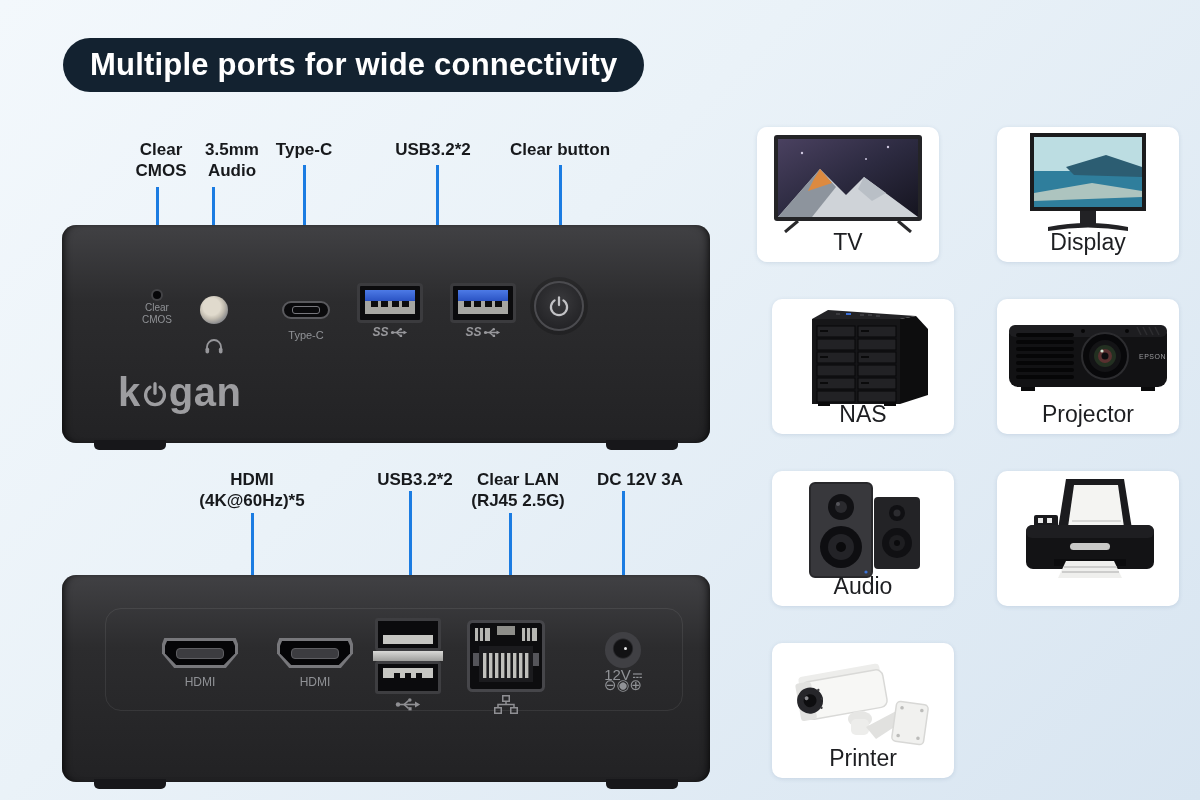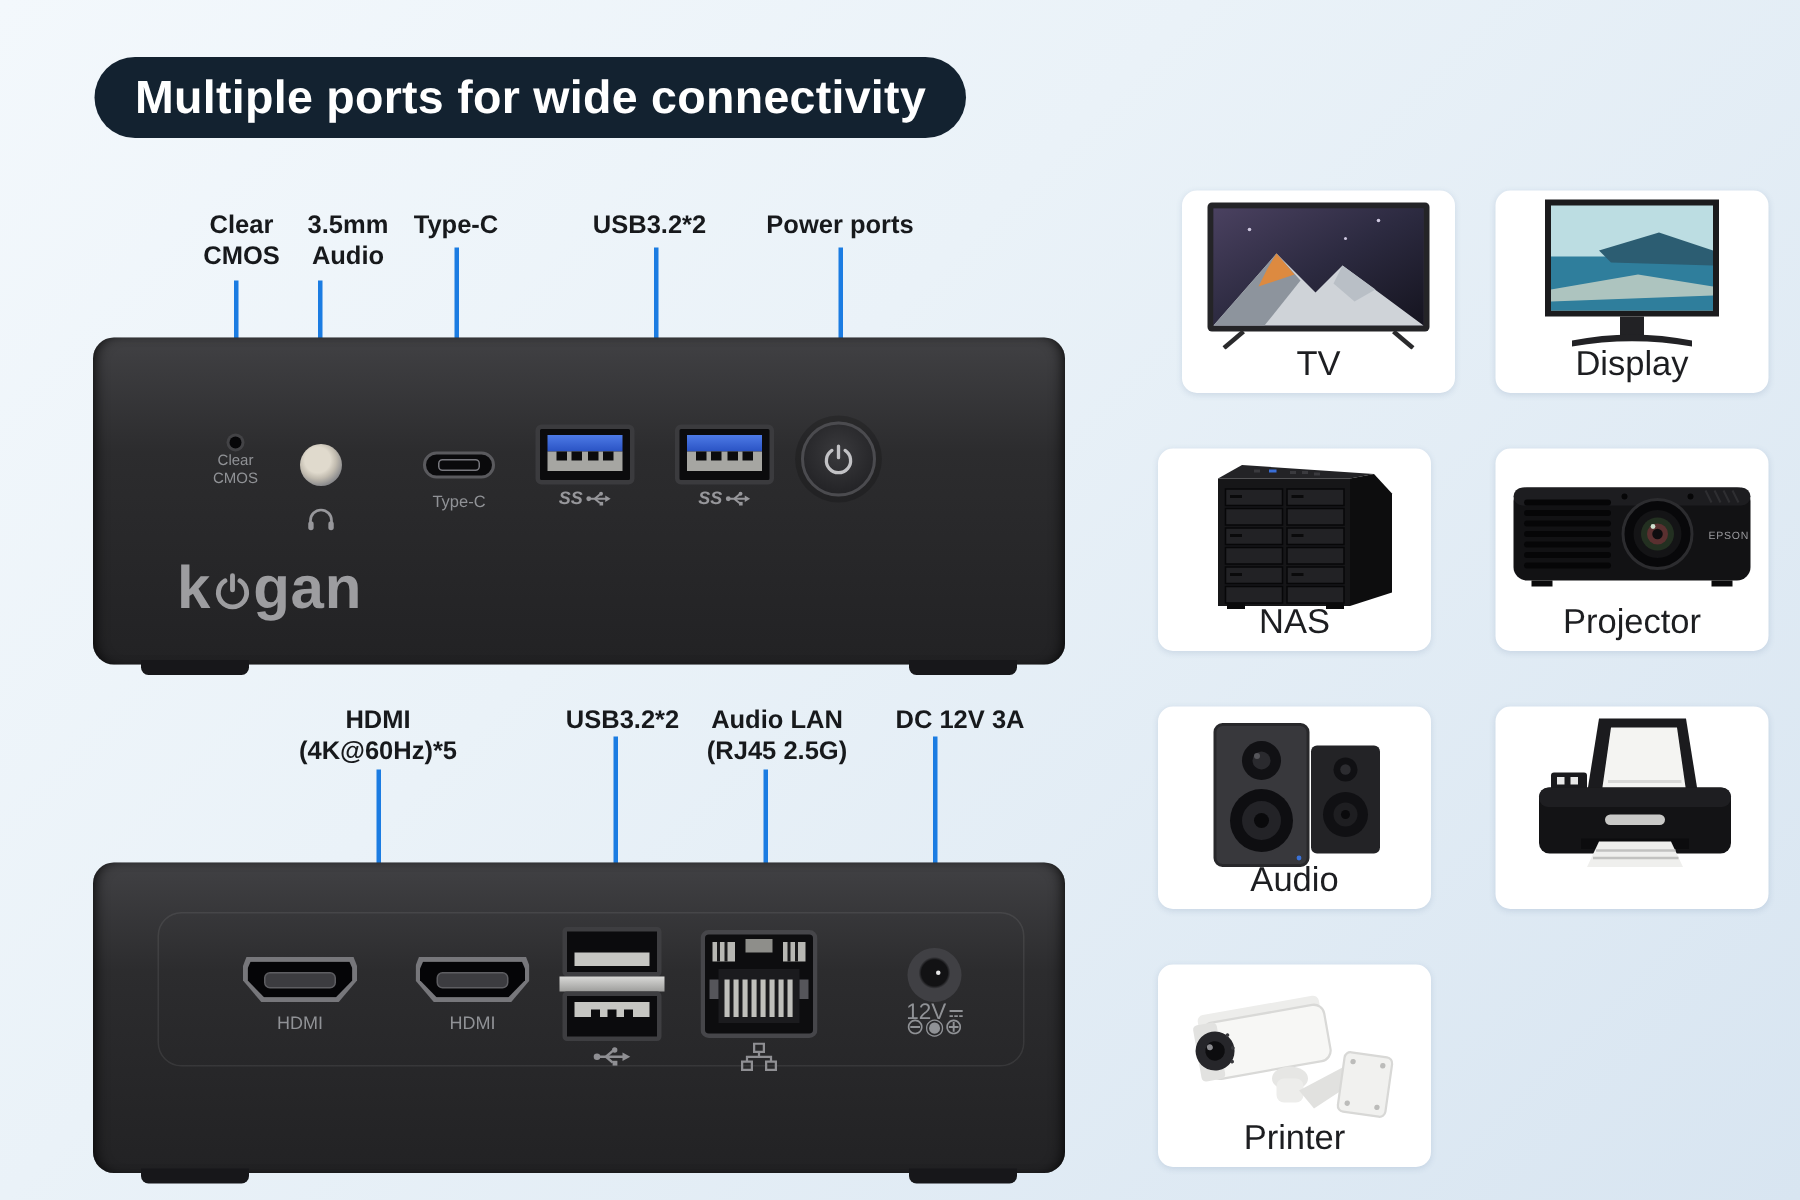--- a/index.html
+++ b/index.html
@@ -101,21 +101,21 @@
     <div>3.5mm</div>
     <div>Audio</div>
   </div>
   <div class="callout" style="left:304px;top:139px">
     <div>Type-C</div>
   </div>
   <div class="callout" style="left:433px;top:139px">
     <div>USB3.2*2</div>
   </div>
   <div class="callout" style="left:560px;top:139px">
-    <div>Power ports</div>
+    <div>Clear button</div>
   </div>
 
   <div class="vline" style="left:155.5px;top:187px;height:93px"></div>
   <div class="dot" style="left:157px;top:283px"></div>
   <div class="vline" style="left:211.5px;top:187px;height:93px"></div>
   <div class="dot" style="left:213px;top:283px"></div>
   <div class="vline" style="left:302.5px;top:165px;height:109px"></div>
   <div class="dot" style="left:304px;top:277px"></div>
   <div class="vline" style="left:435.5px;top:165px;height:100px"></div>
   <div class="hline" style="left:388.5px;top:263px;width:97px"></div>
@@ -216,21 +216,21 @@
   </div>
 
   <div class="callout" style="left:252px;top:469px">
     <div>HDMI</div>
     <div>(4K@60Hz)*5</div>
   </div>
   <div class="callout" style="left:415px;top:469px">
     <div>USB3.2*2</div>
   </div>
   <div class="callout" style="left:518px;top:469px">
-    <div>Audio LAN</div>
+    <div>Clear LAN</div>
     <div>(RJ45 2.5G)</div>
   </div>
   <div class="callout" style="left:640px;top:469px">
     <div>DC 12V 3A</div>
   </div>
 
   <div class="vline" style="left:250.5px;top:513px;height:96px"></div>
   <div class="hline" style="left:198.5px;top:607px;width:118px"></div>
   <div class="vline" style="left:198.5px;top:607px;height:13px"></div>
   <div class="vline" style="left:313.5px;top:607px;height:13px"></div>
@@ -330,21 +330,21 @@
               <line x1="0" y1="5.4" x2="2.4" y2="5.4"></line>
               <line x1="3.3" y1="5.4" x2="5.7" y2="5.4"></line>
               <line x1="6.6" y1="5.4" x2="9" y2="5.4"></line>
             </g>
           </svg>
       </div>
       <div>⊖◉⊕</div>
     </div>
   </div>
 
-  <div class="card" style="left:788px;top:127px">
+  <div class="card" style="left:757px;top:127px">
     <svg class="pic" width="160" height="102" viewBox="0 0 160 102">
       <rect x="6" y="4" width="148" height="86" rx="3" fill="#242427"></rect>
       <rect x="10" y="8" width="140" height="78" fill="#352f44"></rect>
       <rect x="10" y="8" width="140" height="78" fill="url(#tvsky)"></rect>
       <polygon points="10,86 52,38 78,64 96,46 150,86" fill="#cfd3d8"></polygon>
       <polygon points="10,86 52,38 68,56 44,86" fill="#8d949d"></polygon>
       <polygon points="52,38 64,52 40,60 46,48" fill="#dd8a40"></polygon>
       <polygon points="96,46 118,62 104,70 90,58" fill="#b9bfc6"></polygon>
       <circle cx="34" cy="22" r="1.2" fill="#cfc8e0"></circle>
         <circle cx="120" cy="16" r="1.2" fill="#cfc8e0"></circle>

